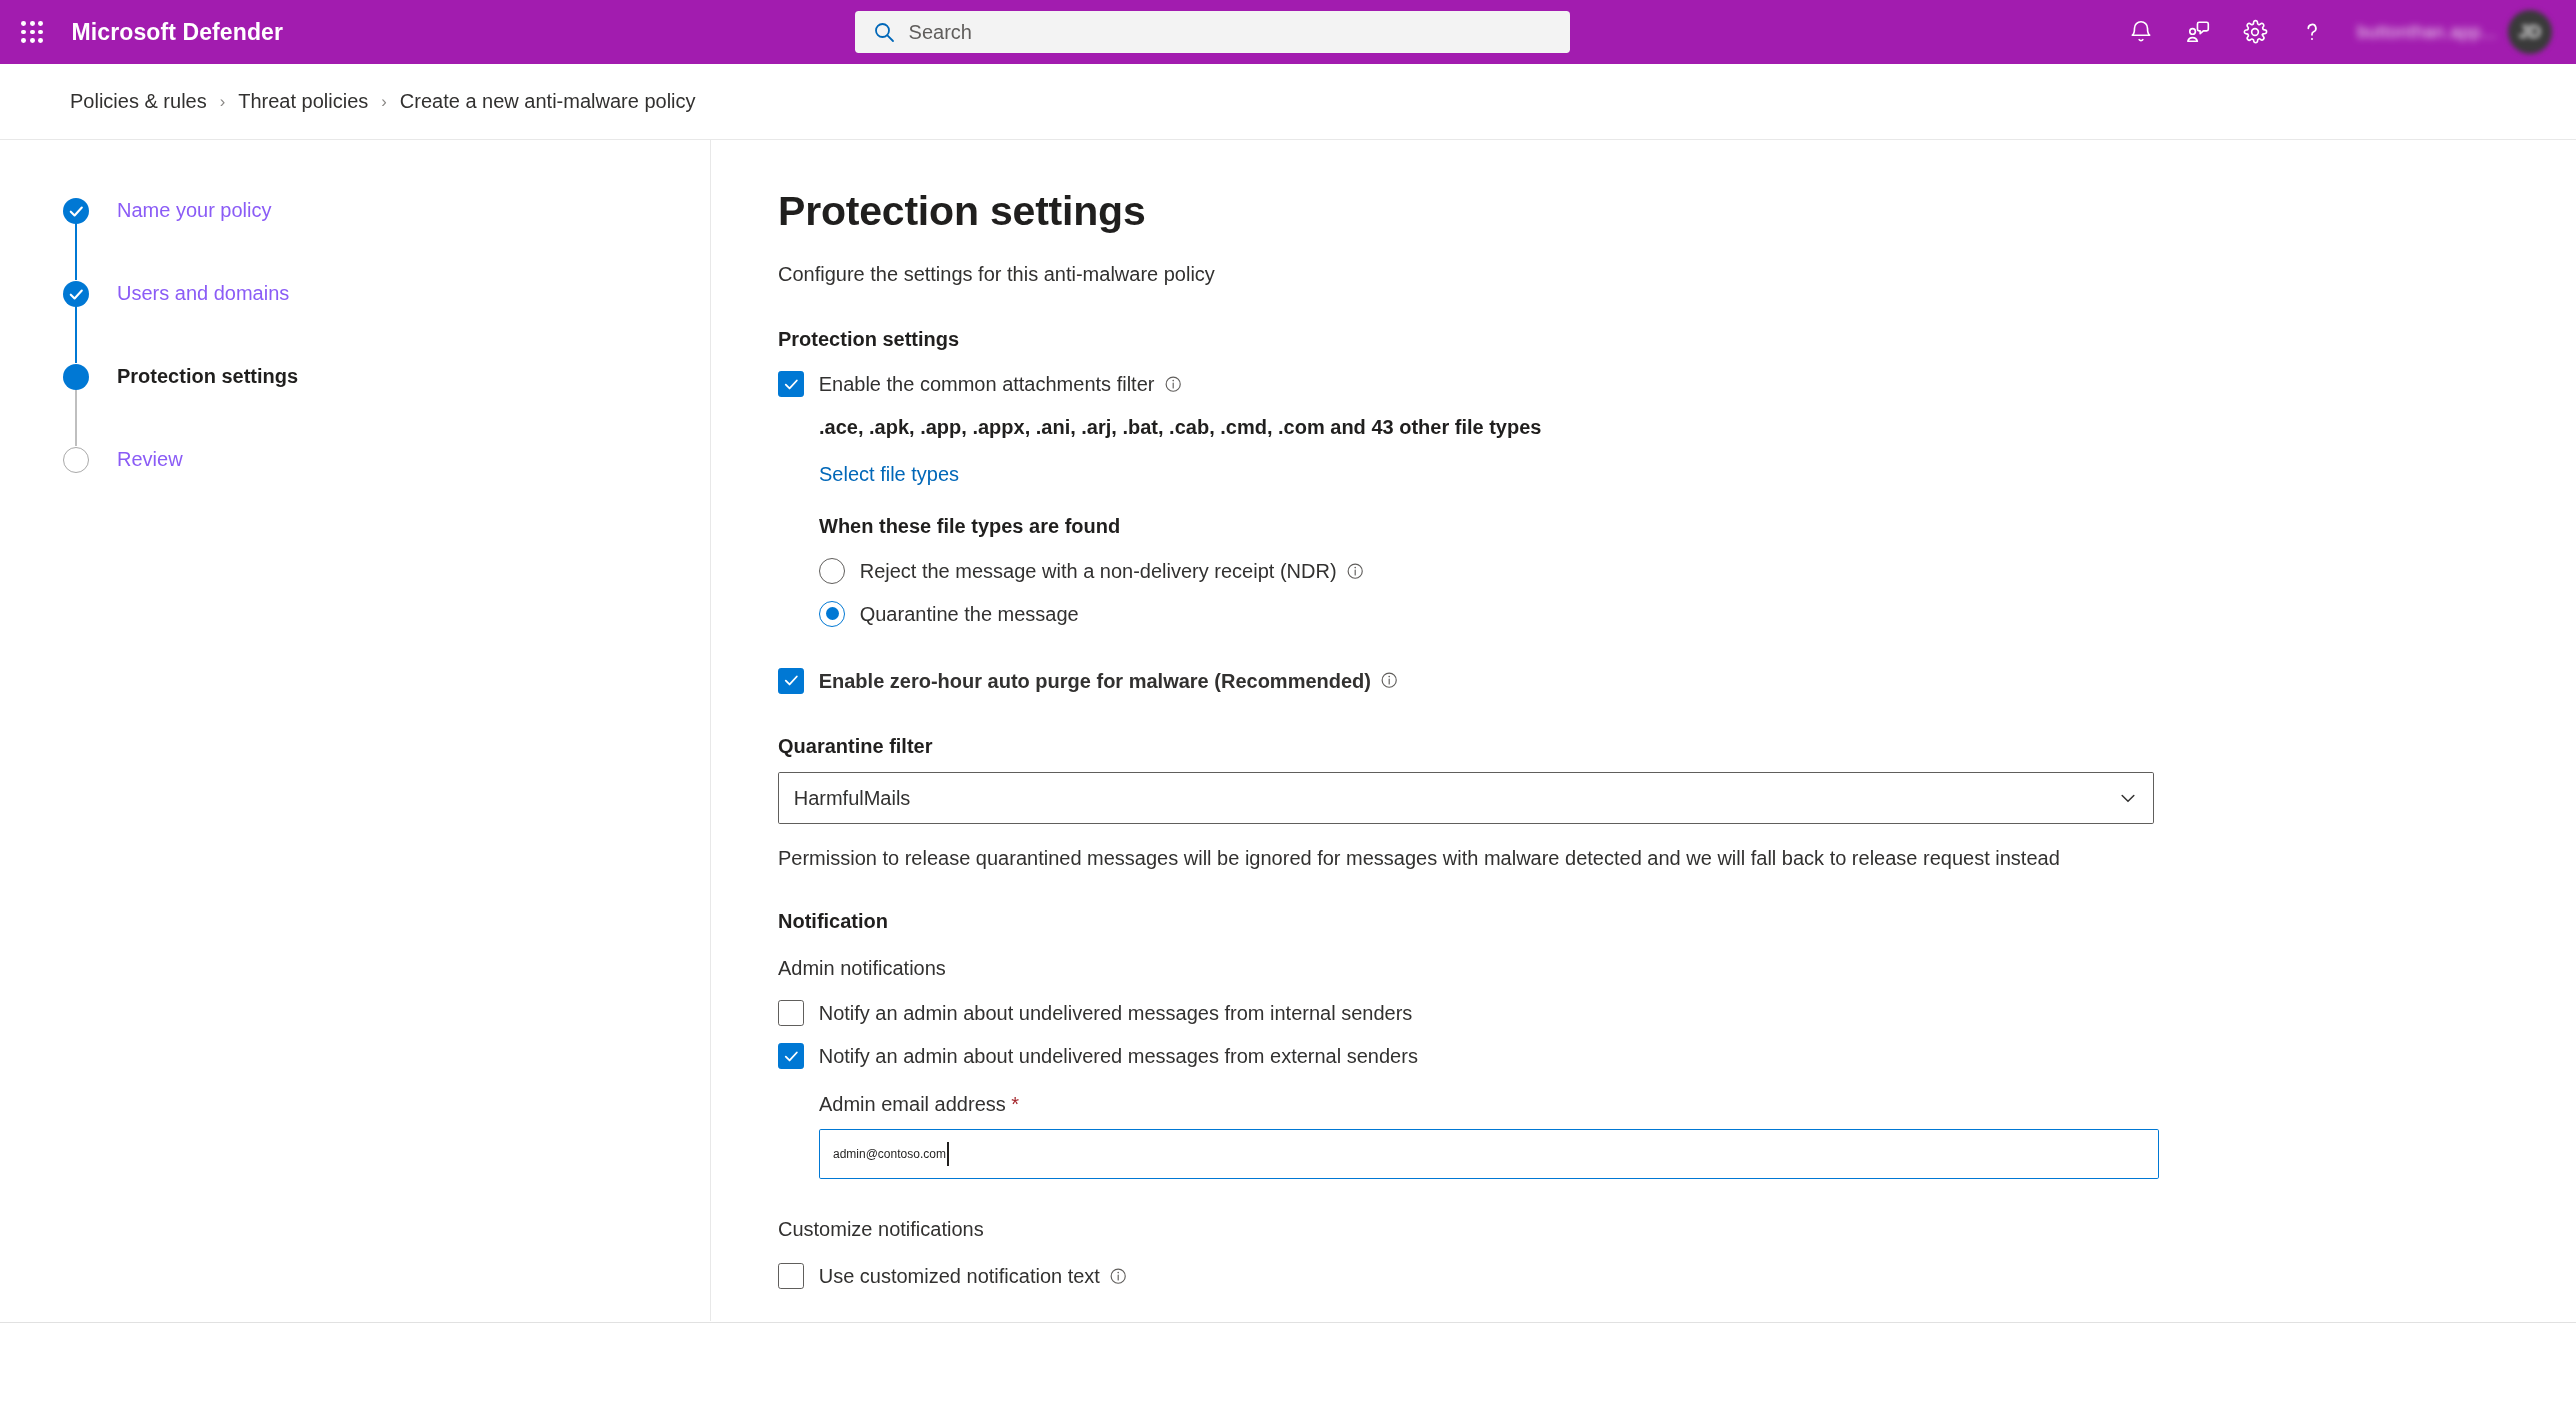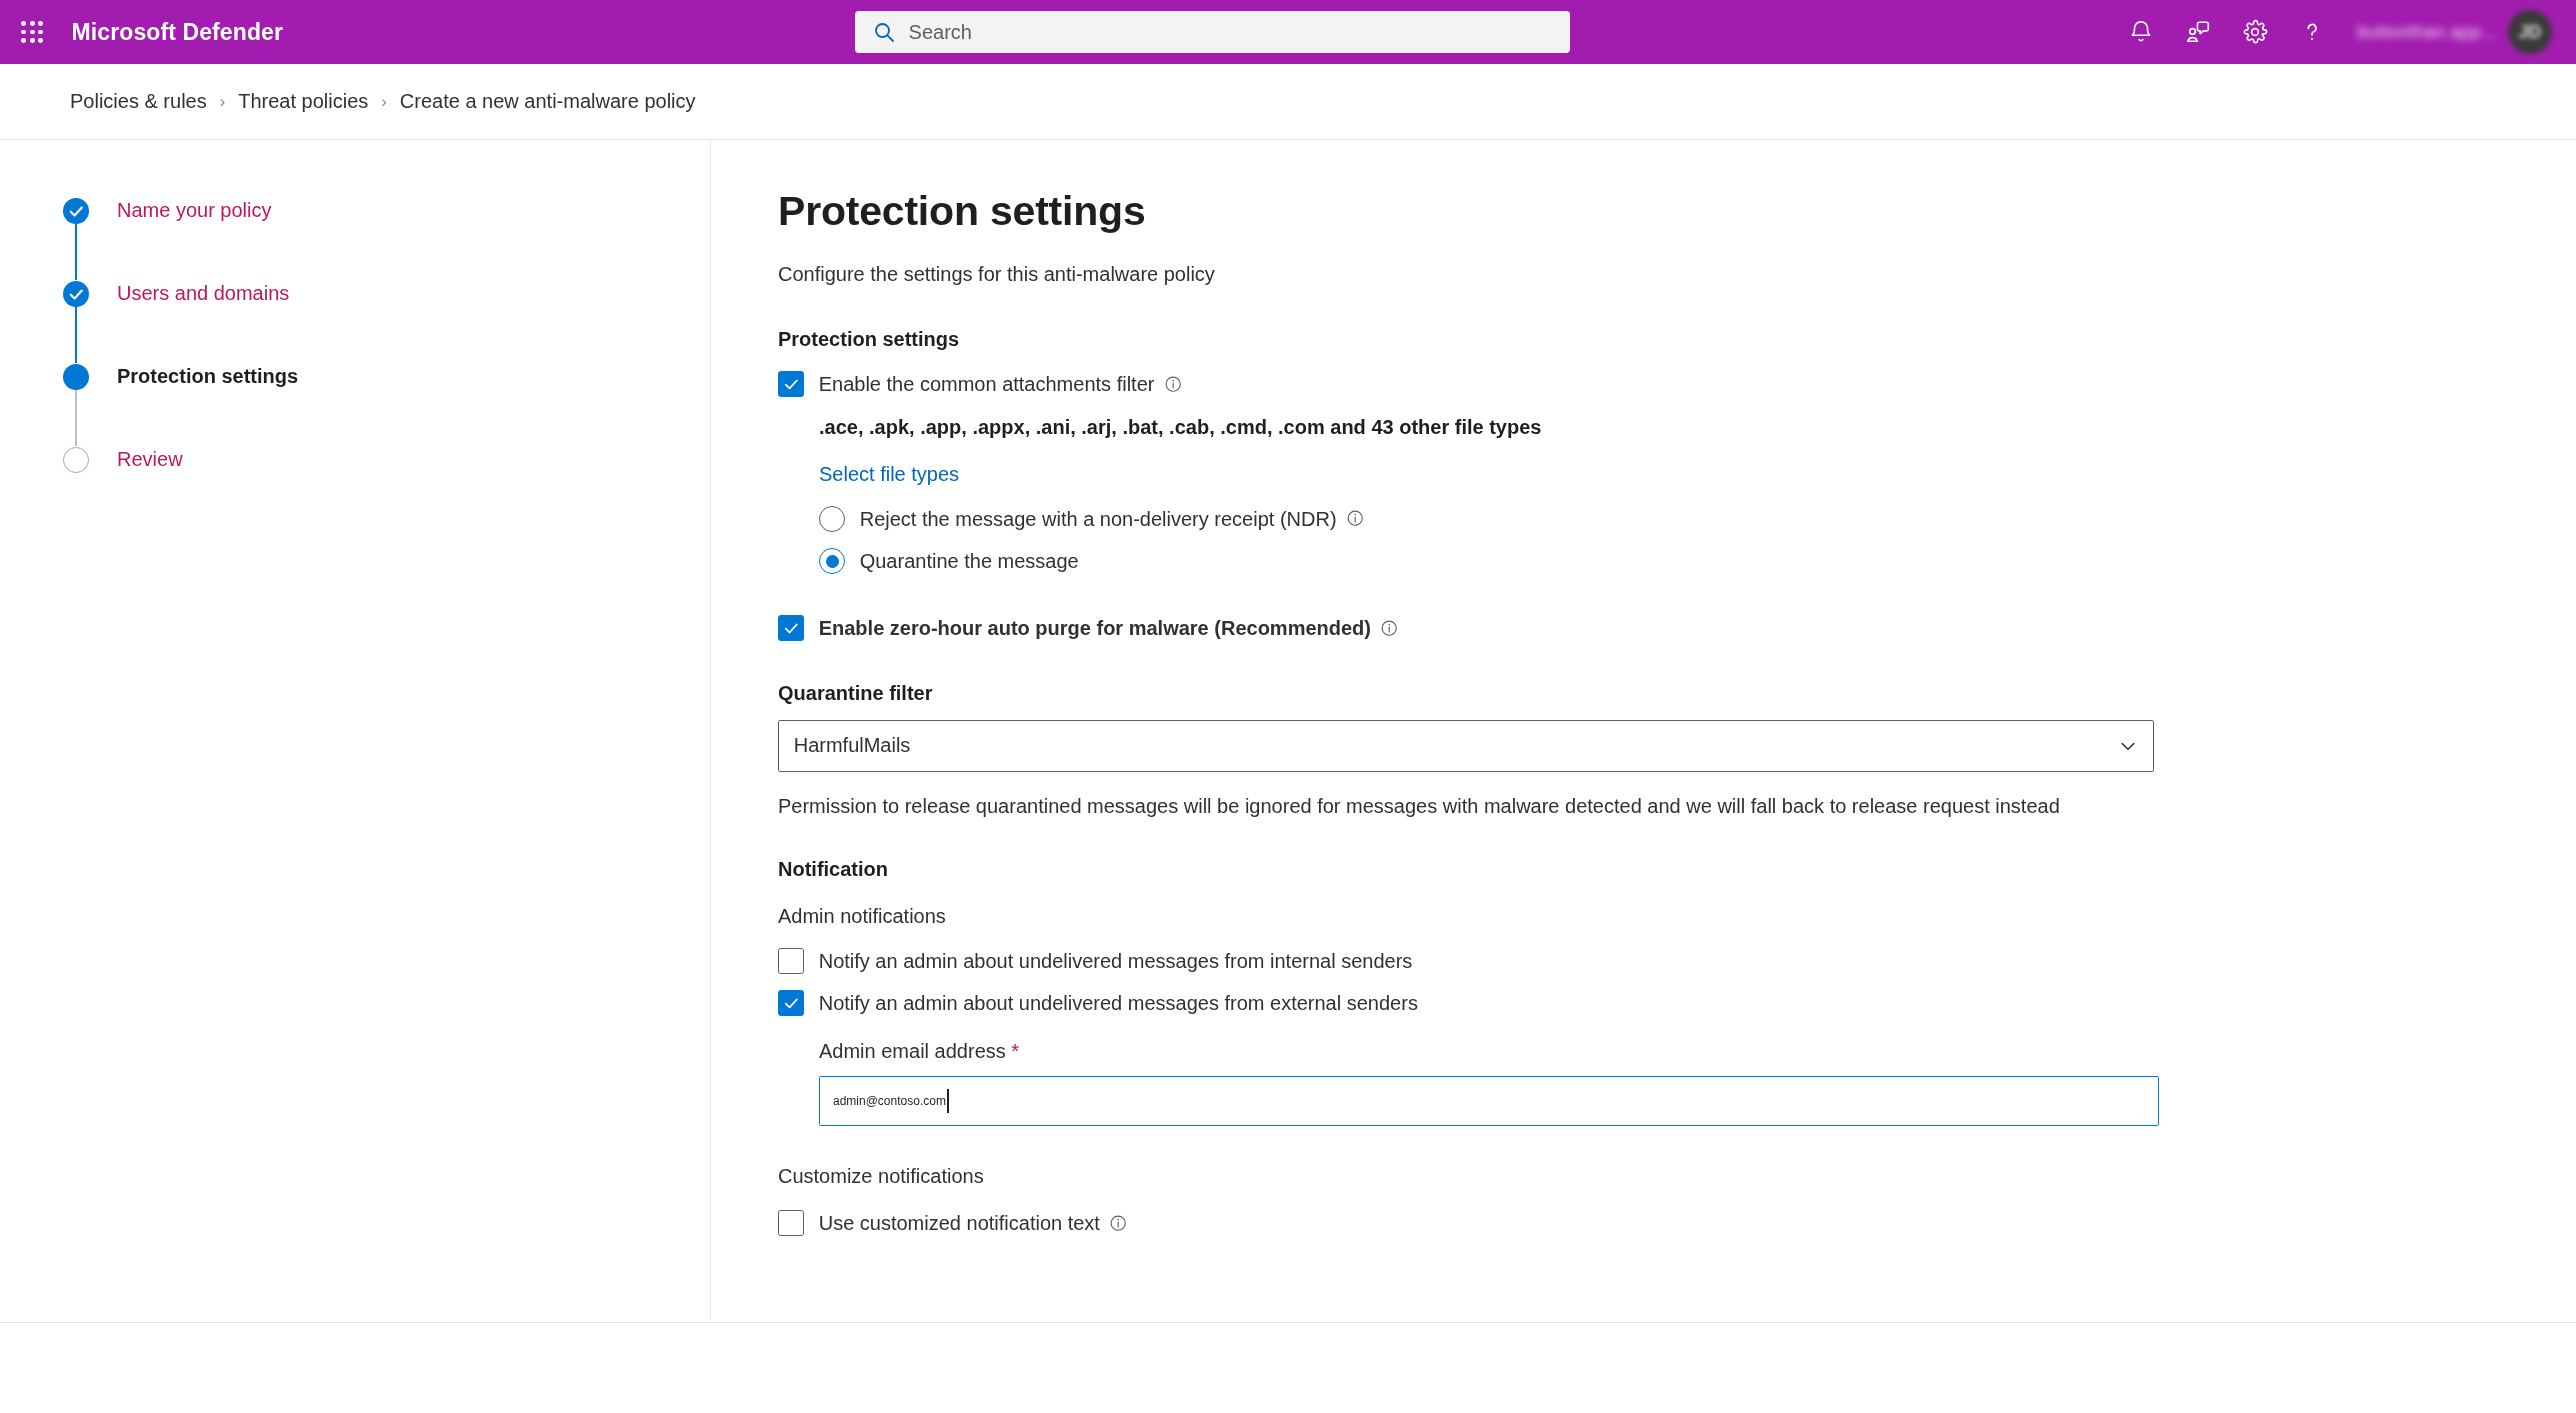--- a/index.html
+++ b/index.html
@@ -104,21 +104,21 @@
     width: 26px; height: 26px; flex: 0 0 26px;
     border-radius: 50%;
     display: flex; align-items: center; justify-content: center;
     margin-top: 0.9px;
   }
   .bullet.done { background: #0078d4; }
   .bullet.done svg { display:block; }
   .bullet.current { background: #0078d4; }
   .bullet.todo { background: #ffffff; border: 1.8px solid #a9a9a9; }
   .step .slabel {
-    font-size: 20px; color: #be185d; margin-left: 28px;
+    font-size: 20px; color: #8b5cf6; margin-left: 28px;
     line-height: 26px; white-space: nowrap;
   }
   .step.is-current .slabel { font-weight: 700; color: #201f1e; }
   .connector {
     position: absolute; left: 75px; width: 1.8px; z-index: 1;
   }
   .connector.blue { background: #0078d4; }
   .connector.grey { background: #bfbfbf; }
 
   
@@ -355,20 +355,21 @@
           <circle cx="12" cy="7.3" r="1.05" fill="#605e5c" stroke="none"></circle>
         </svg>
       </span>
     </span>
   </div>
 
   <div class="filetypes">.ace, .apk, .app, .appx, .ani, .arj, .bat, .cab, .cmd, .com and 43 other file types</div>
 
   <a class="link">Select file types</a>
 
+  <h3 class="sub-h indent44" style="margin-top:29.5px;">When these file types are found</h3>
 
   <div class="row indent44" style="margin-top:20px;">
     <span class="radio off"></span>
     <span class="rowtext">
       <span>Reject the message with a non-delivery receipt (NDR)</span>
       <span class="info-icon">
         <svg width="18.4" height="18.4" viewBox="0 0 24 24" fill="none" stroke="#605e5c" stroke-width="1.5">
           <circle cx="12" cy="12" r="9.2"></circle>
           <line x1="12" y1="10.6" x2="12" y2="17" stroke-linecap="round"></line>
           <circle cx="12" cy="7.3" r="1.05" fill="#605e5c" stroke="none"></circle>

